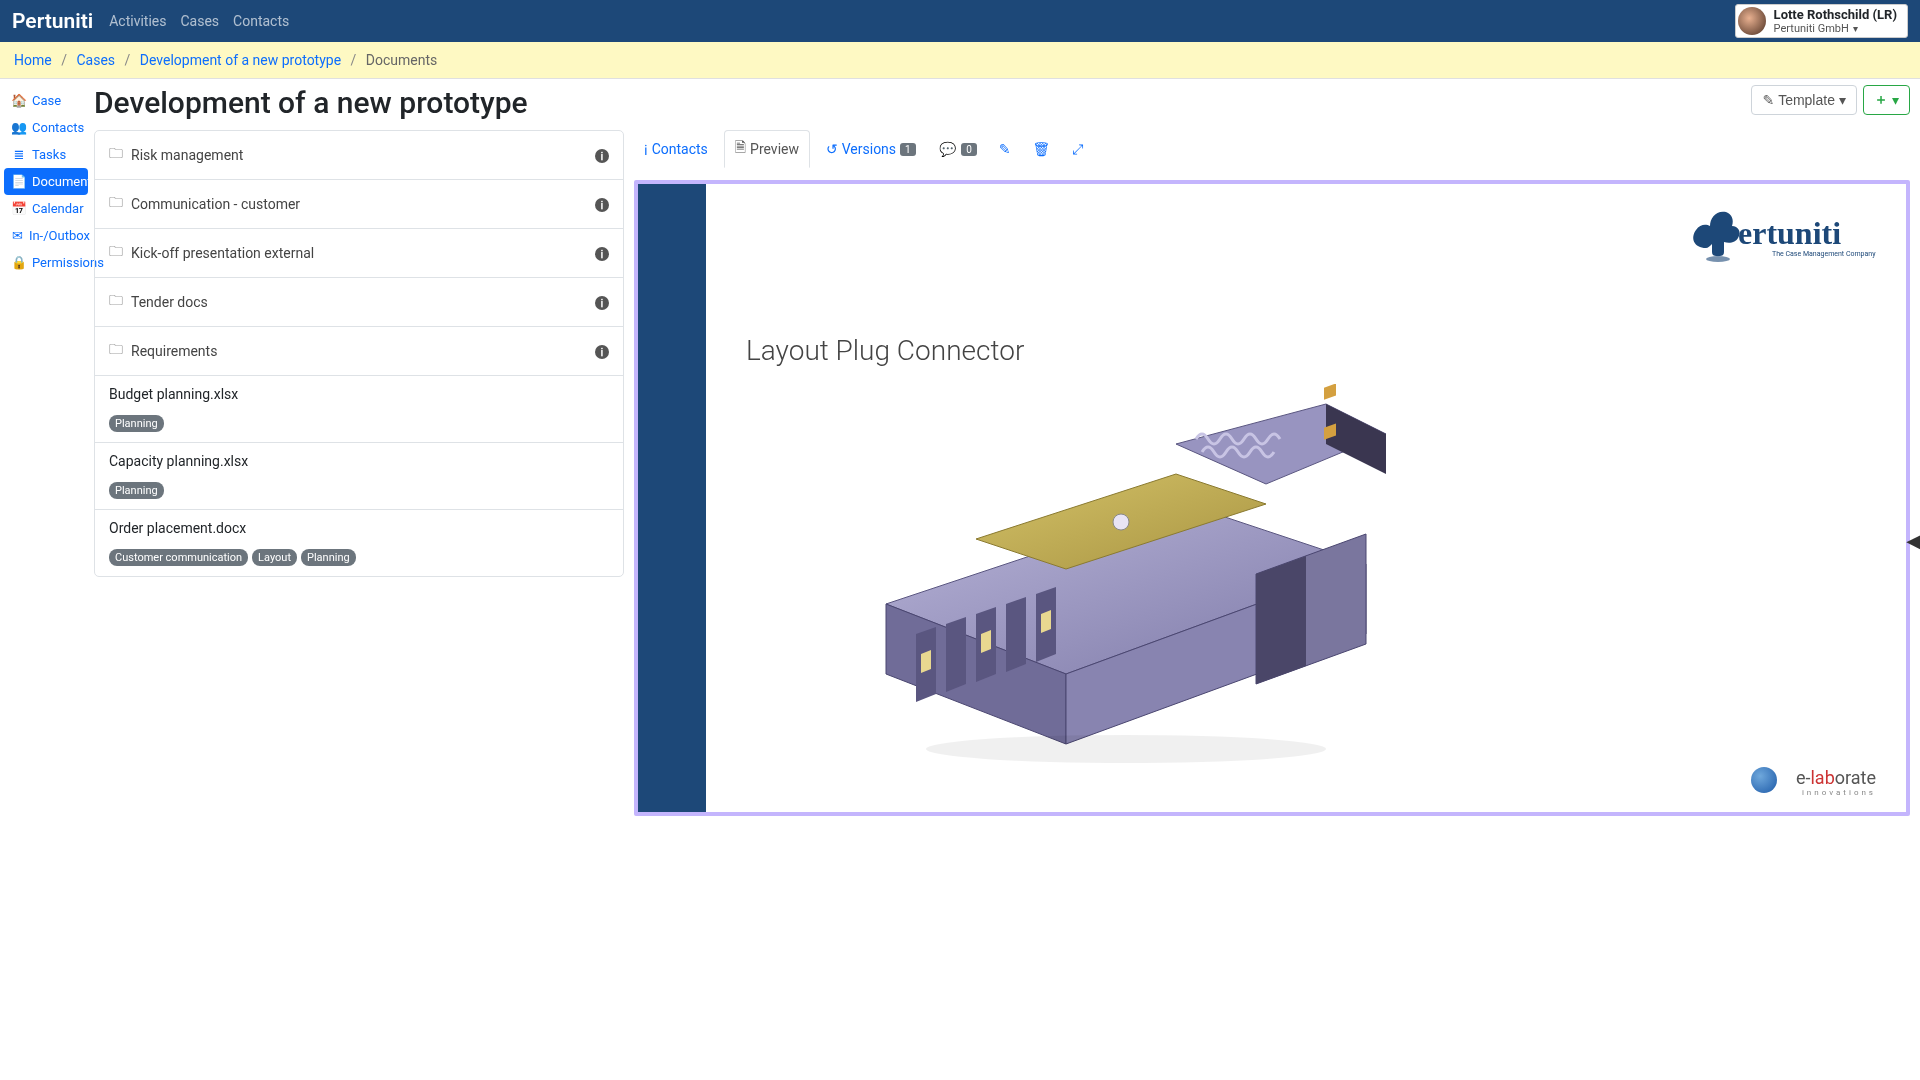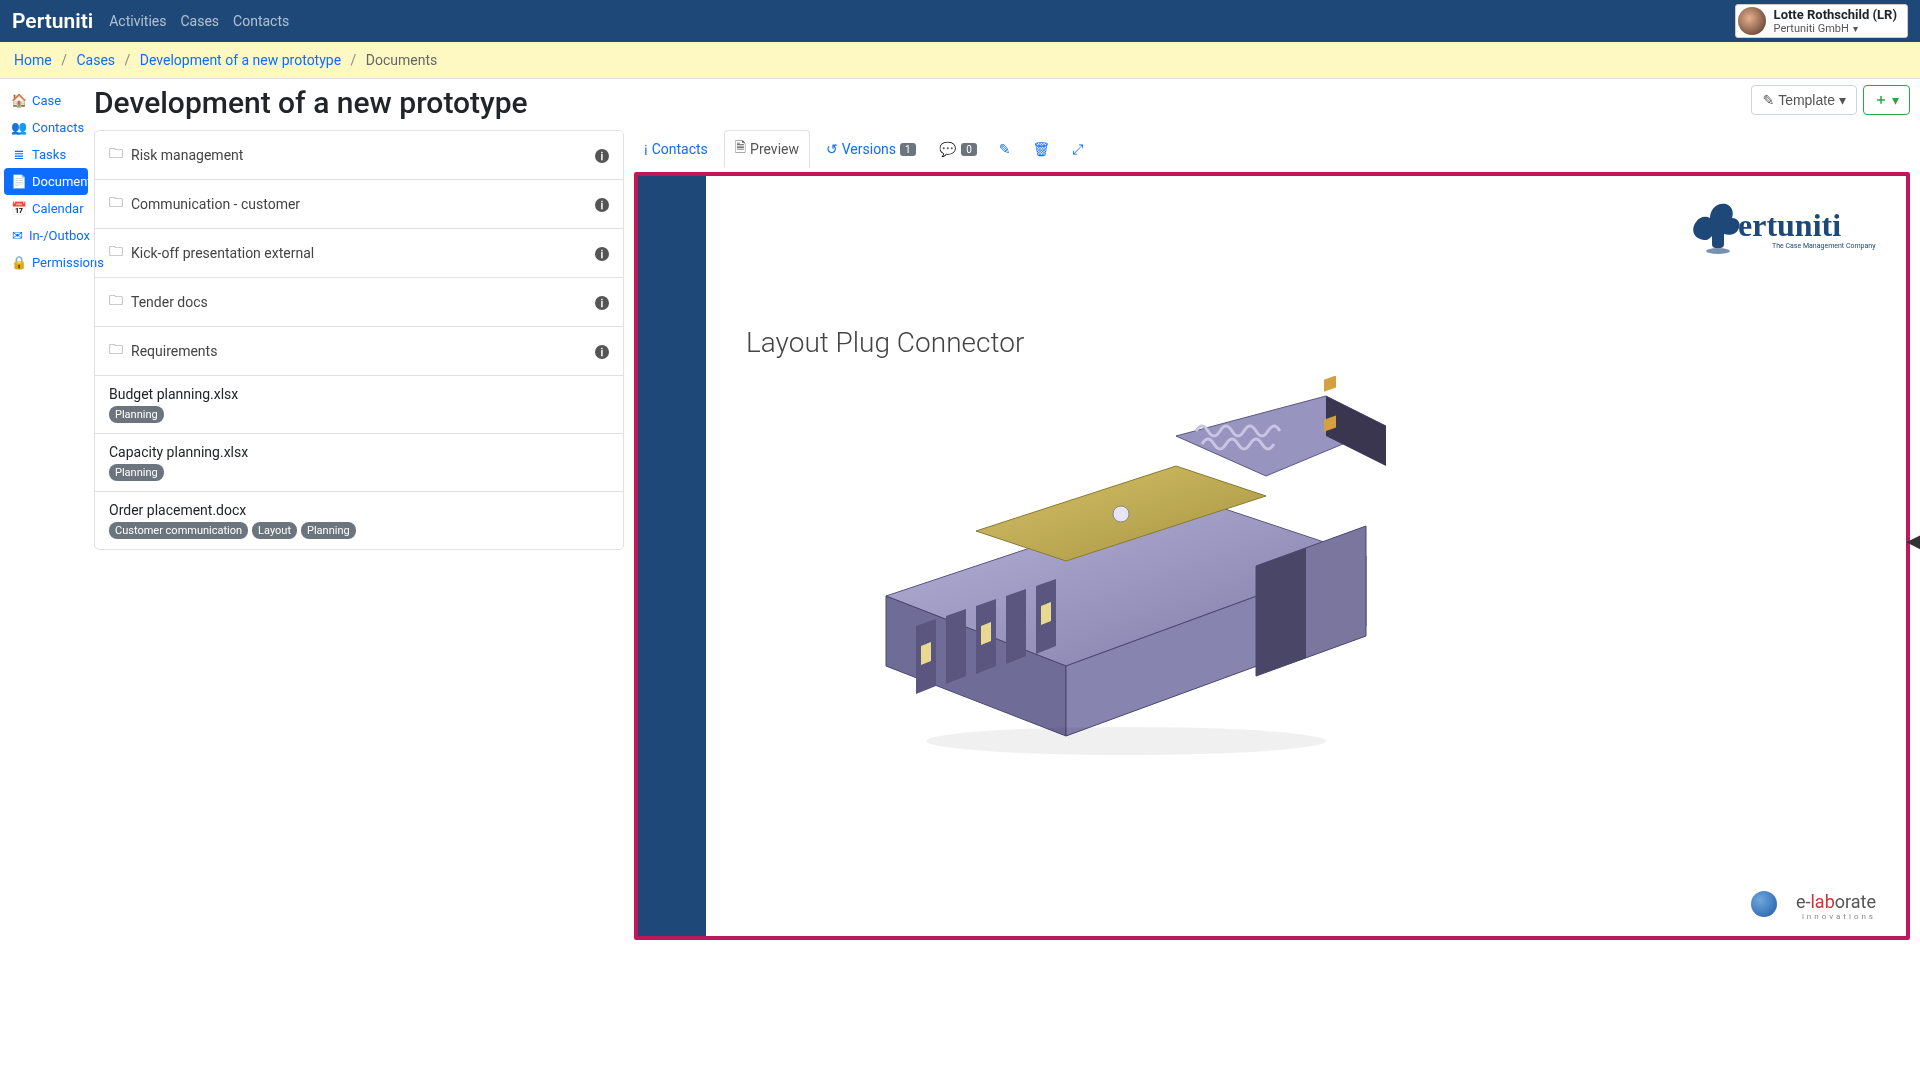--- a/index.html
+++ b/index.html
@@ -39,35 +39,35 @@
   .btn-green { border-color: #28a745; color: #28a745; }
 
   .cols { display: flex; gap: 10px; }
   .listcol { width: 530px; }
   .listbox { border: 1px solid #dee2e6; border-radius: 5px; overflow: hidden; }
   .row { border-bottom: 1px solid #dee2e6; padding: 12px 14px; display: flex; align-items: center; justify-content: space-between; cursor: pointer; }
   .row:last-child { border-bottom: none; }
   .row.folder .label { color: #444; }
   .row .label { display: flex; align-items: center; gap: 8px; }
   .row .info { color: #666; font-size: 14px; }
-  .row.file { flex-direction: column; align-items: flex-start; padding: 10px 14px; }
+  .row.file { flex-direction: column; align-items: flex-start; padding: 10px 14px; gap: 9px; }
   .row.file .name { margin-bottom: 4px; }
   .row.file.selected { background: #2f80ff; color: #fff; }
   .tags { display: flex; gap: 4px; flex-wrap: wrap; }
   .tag { background: #6c757d; color: #fff; font-size: 11px; padding: 2px 6px; border-radius: 8px; }
   .row.file.selected .tag { background: rgba(255,255,255,0.25); }
 
   .previewcol { flex: 1; display: flex; flex-direction: column; }
   .tabs { display: flex; gap: 6px; align-items: center; margin-bottom: 4px; flex-wrap: wrap; }
   .tab { padding: 6px 10px; color: #0d6efd; border-radius: 4px 4px 0 0; display: inline-flex; align-items: center; gap: 4px; font-size: 14px; cursor: pointer; }
   .tab.active { border: 1px solid #dee2e6; border-bottom-color: #fff; background: #fff; color: #555; }
   .badge { background: #6c757d; color: #fff; font-size: 10px; padding: 1px 5px; border-radius: 3px; }
   .tab.iconbtn { padding: 6px 8px; }
 
-  .docwrap { border: 4px solid #be185d; border-radius: 2px; background: #fff; height: 768px; position: relative; overflow: hidden; }
+  .docwrap { border: 4px solid #c4b5fd; border-radius: 2px; background: #fff; height: 636px; position: relative; overflow: hidden; margin-top: 8px; }
   .sideband { position: absolute; left: 0; top: 0; bottom: 0; width: 68px; background: #1d4878; }
   .docpage { position: absolute; left: 68px; right: 0; top: 0; bottom: 0; background: #fff; padding: 30px 40px 20px 30px; }
   .logo-pert { position: absolute; top: 12px; right: 30px; text-align: right; }
   .doctitle { font-size: 28px; font-weight: 300; color: #444; margin-top: 120px; margin-left: 10px; }
   .cad { position: absolute; left: 120px; top: 200px; width: 570px; height: 380px; }
   .logo-elab { position: absolute; bottom: 15px; right: 30px; font-size: 18px; color: #555; display:flex; gap:19px;}
   .logo-elab .globe { width:26px; height:26px; border-radius:50%; background: radial-gradient(circle at 35% 35%, #6fa8dc, #1d5aa8);}
   .logo-elab .etxt span.l { color:#c33; }
   .logo-elab .sub { display:block; font-size:8px; letter-spacing:3px; color:#888; text-align:right;}
 

